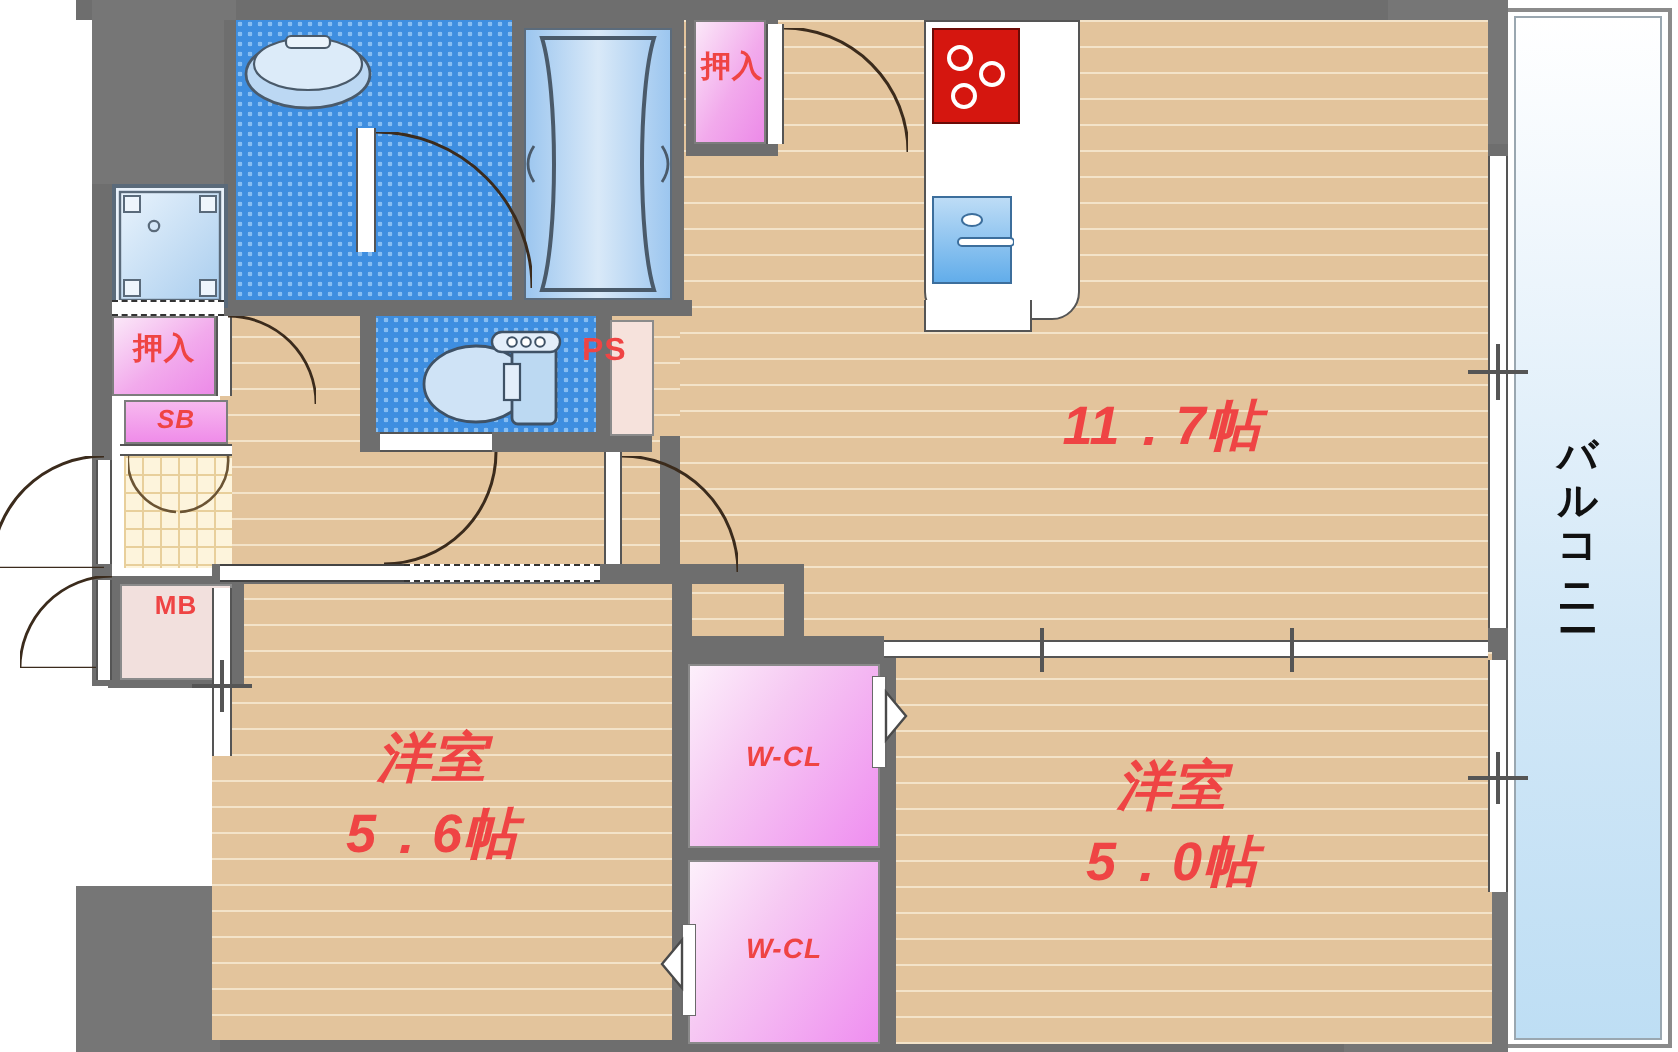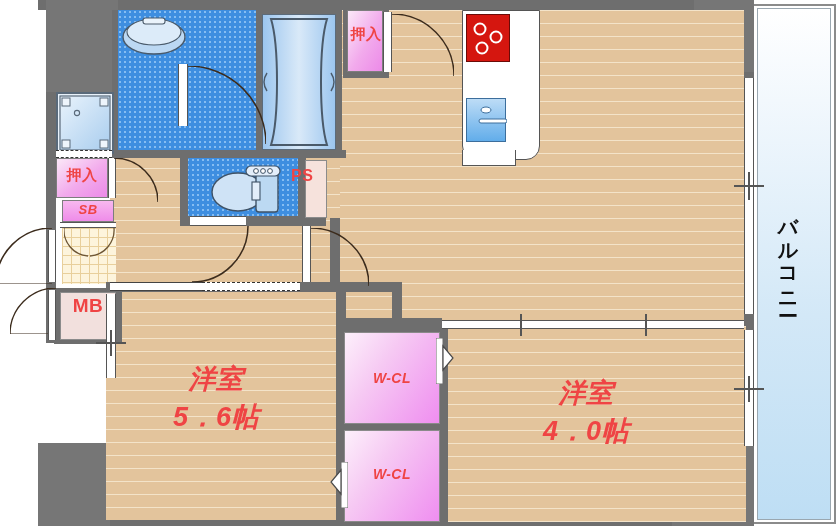--- a/index.html
+++ b/index.html
@@ -67,21 +67,21 @@
     white-space:nowrap;
     letter-spacing:.5px;
     line-height:1.12;
     text-align:center;
   }
   .lbl-room{font-size:27px;}
   .lbl-num{font-size:27px;}
   .lbl-wcl{font-size:14px;}
   .lbl-oshi{font-size:15px;font-style:normal;}
   .lbl-sb{font-size:13px;}
-  .lbl-mb{font-size:19px;font-style:normal;line-height:1.0;}
+  .lbl-mb{font-size:13px;font-style:normal;line-height:1.0;}
   .lbl-ps{font-size:16px;font-style:normal;line-height:1.0;}
   .lbl-balcony{
     font-size:20px;font-weight:bold;font-style:normal;color:#111;
     writing-mode:vertical-rl;text-orientation:upright;letter-spacing:2px;
   }
 
   
   .win-h{background:#ffffff;border-top:1.5px solid #555;border-bottom:1.5px solid #555;}
   .win-v{background:#ffffff;border-left:1.5px solid #555;border-right:1.5px solid #555;}
   .slide-h{background:#ffffff;border-top:1.5px solid #444;border-bottom:1.5px solid #444;}
@@ -318,20 +318,21 @@
   <div class="abs tick" style="left:748px;top:376px;width:2px;height:26px;"></div>
 
   <div class="abs win-h" style="left:442px;top:320px;width:302px;height:9px;"></div>
   <div class="abs tick" style="left:520px;top:314px;width:2px;height:22px;"></div>
   <div class="abs tick" style="left:645px;top:314px;width:2px;height:22px;"></div>
 
   <div class="abs win-v" style="left:106px;top:294px;width:10px;height:84px;"></div>
   <div class="abs tick" style="left:96px;top:342px;width:30px;height:2px;"></div>
   <div class="abs tick" style="left:110px;top:330px;width:2px;height:26px;"></div>
 
+  <div class="lbl lbl-num" style="left:501px;top:198px;width:160px;">11．7帖</div>
 
   <div class="lbl lbl-room" style="left:156px;top:364px;width:120px;">洋室</div>
   <div class="lbl lbl-num" style="left:146px;top:402px;width:140px;">5．6帖</div>
 
   <div class="lbl lbl-room" style="left:526px;top:378px;width:120px;">洋室</div>
-  <div class="lbl lbl-num" style="left:516px;top:416px;width:140px;">4．0帖</div>
+  <div class="lbl lbl-num" style="left:516px;top:416px;width:140px;">5．0帖</div>
 
 </div>
 
 </body></html>

